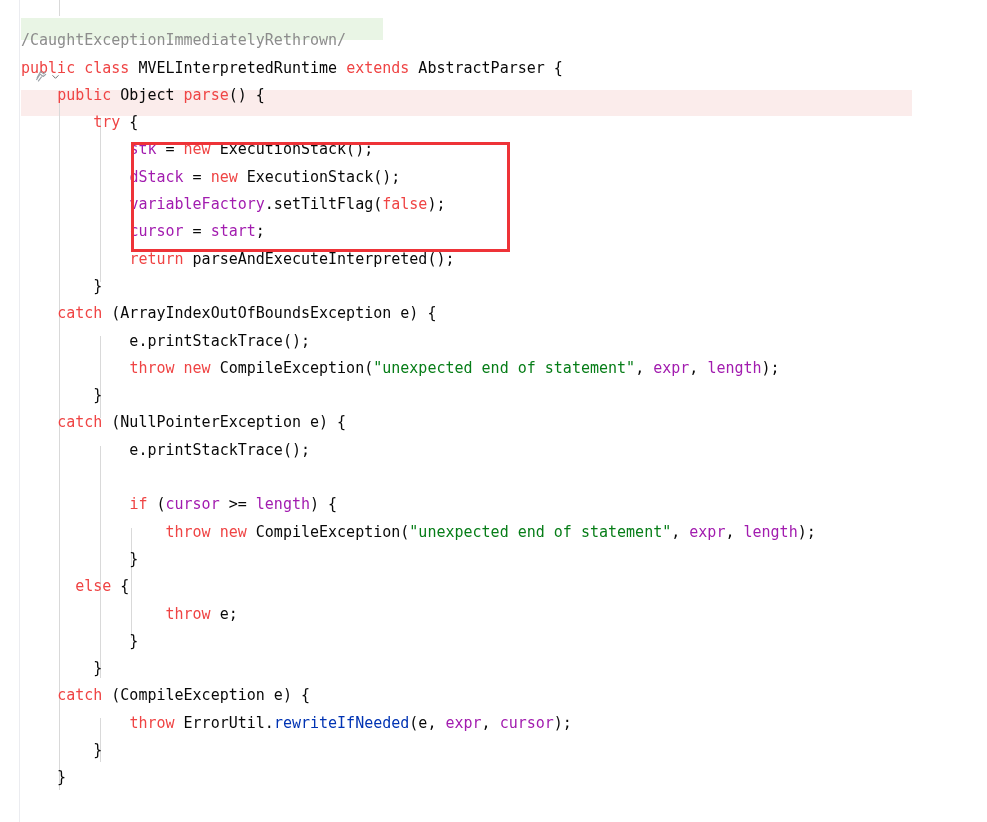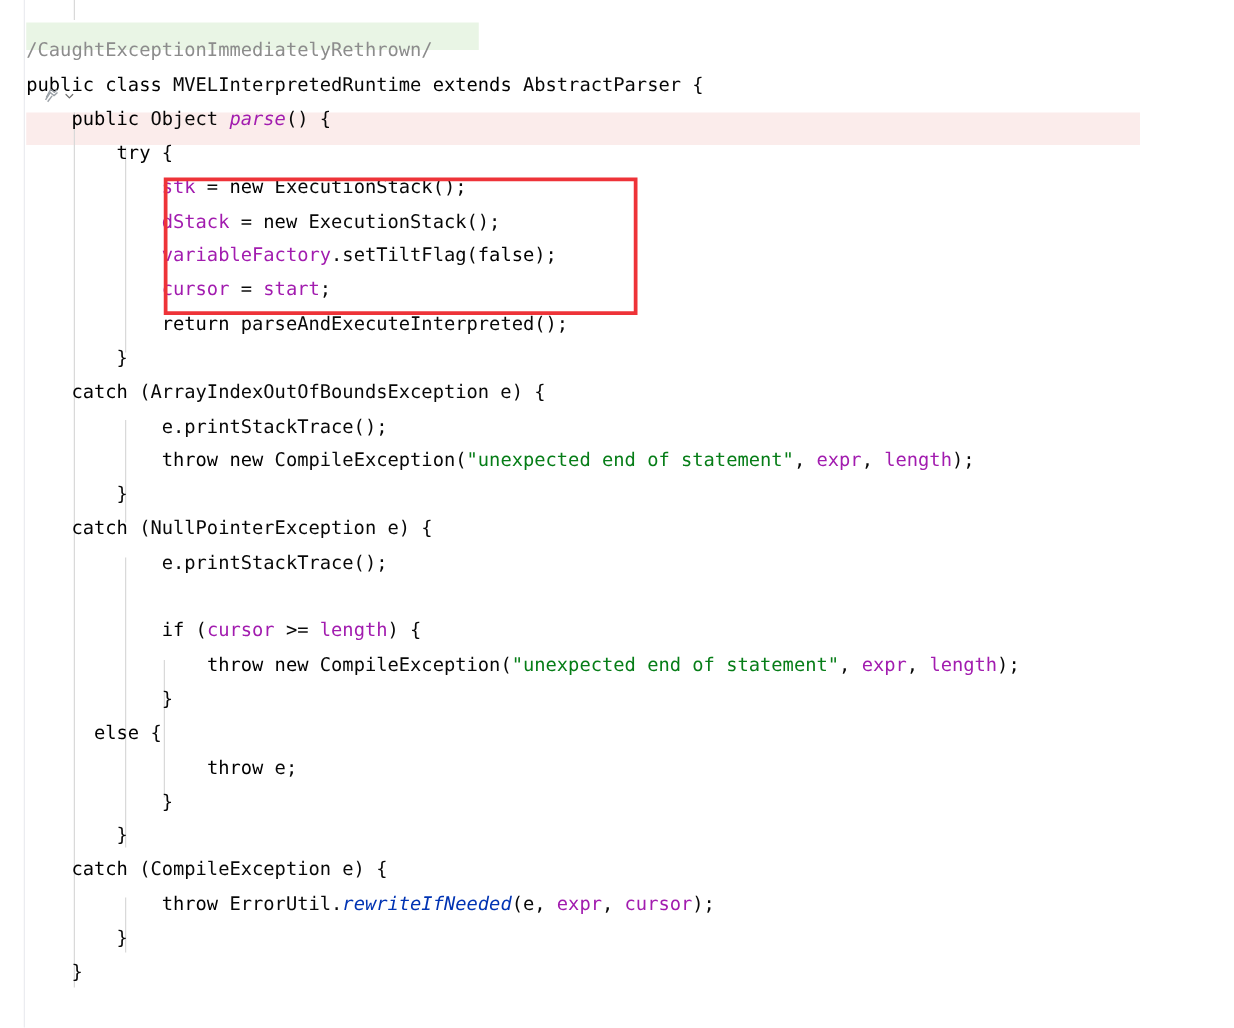--- a/index.html
+++ b/index.html
@@ -103,26 +103,26 @@
     white-space: pre;
     color: #080808;
     letter-spacing: 0px;
   }
   .line {
     height: 27.3px;
     white-space: pre;
   }
 
   
-  .kw   { color: #000000; }
+  .kw   { color: #ef4444; }
   .fld  { color: #a21caf; }
   .str  { color: #067d17; }
   .cmt  { color: #8c8c8c; }
-  .mth  { color: #a21caf; font-style: italic; }
-  .stat { color: #0033b3; font-style: italic; }
+  .mth  { color: #ef4444; }
+  .stat { color: #0033b3; }
   .pln  { color: #080808; }
 </style>
 </head>
 <body>
 
 <div id="editor">
 
   <div class="gutter"></div>
 
   <div class="comment-hl" style="left: 21px; top: 18px; width: 362px; height: 22px;"></div>

